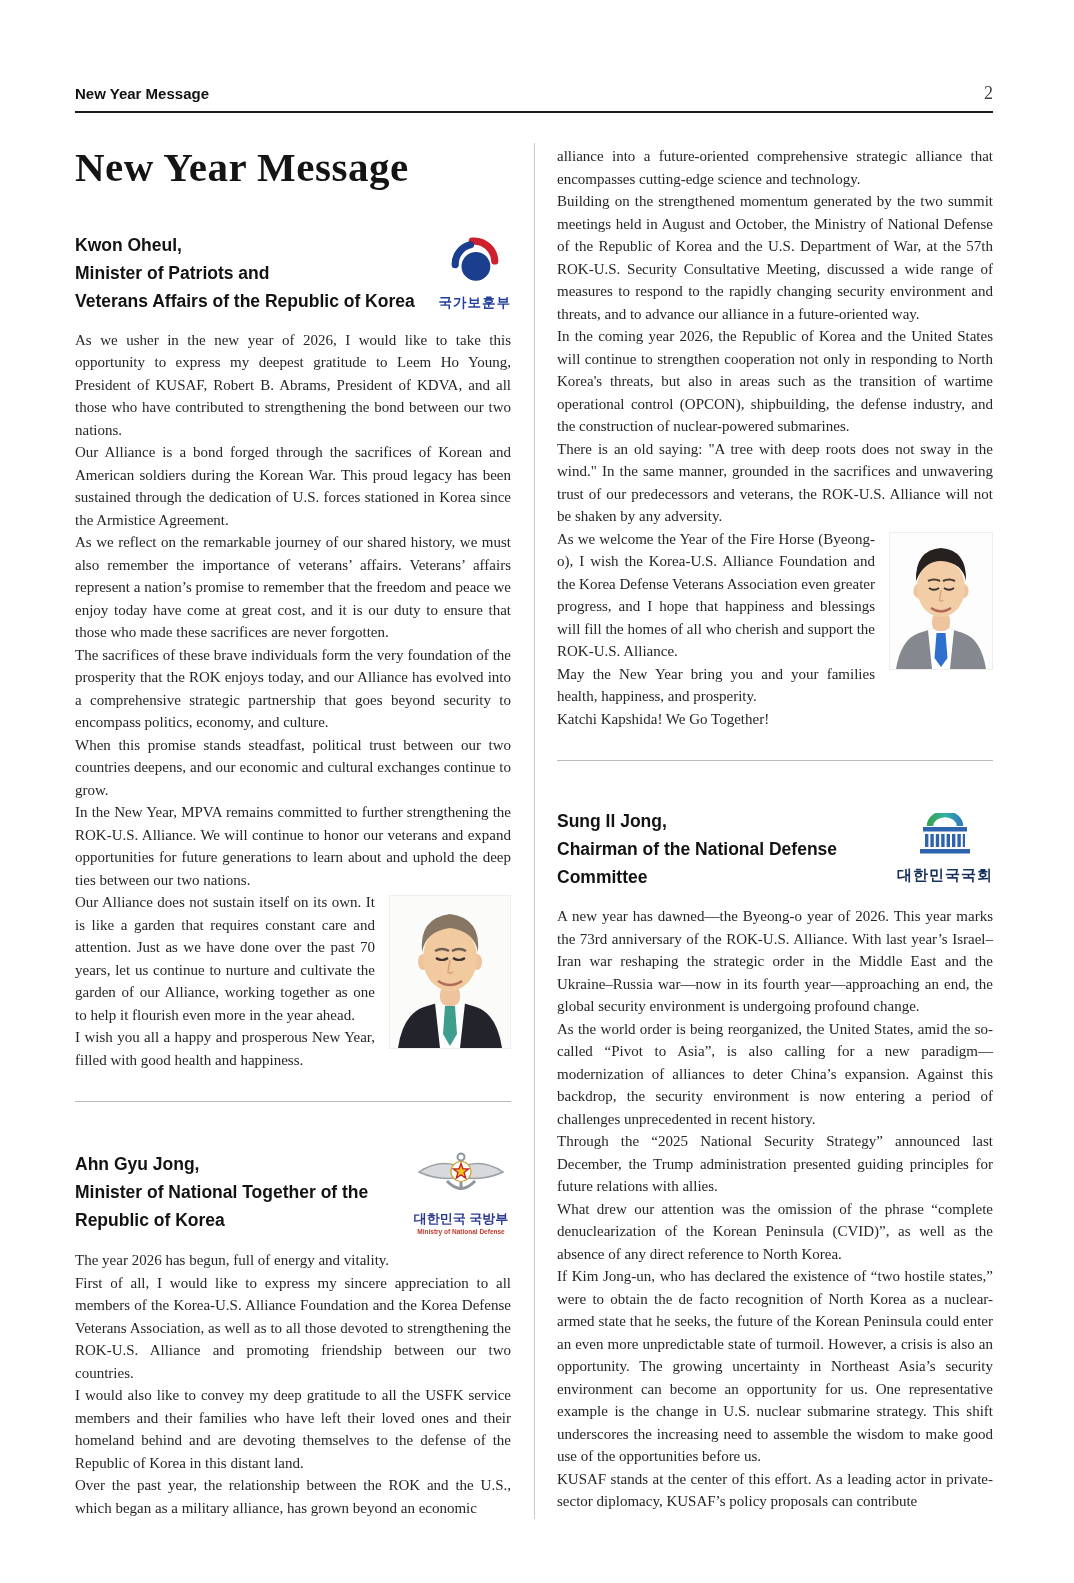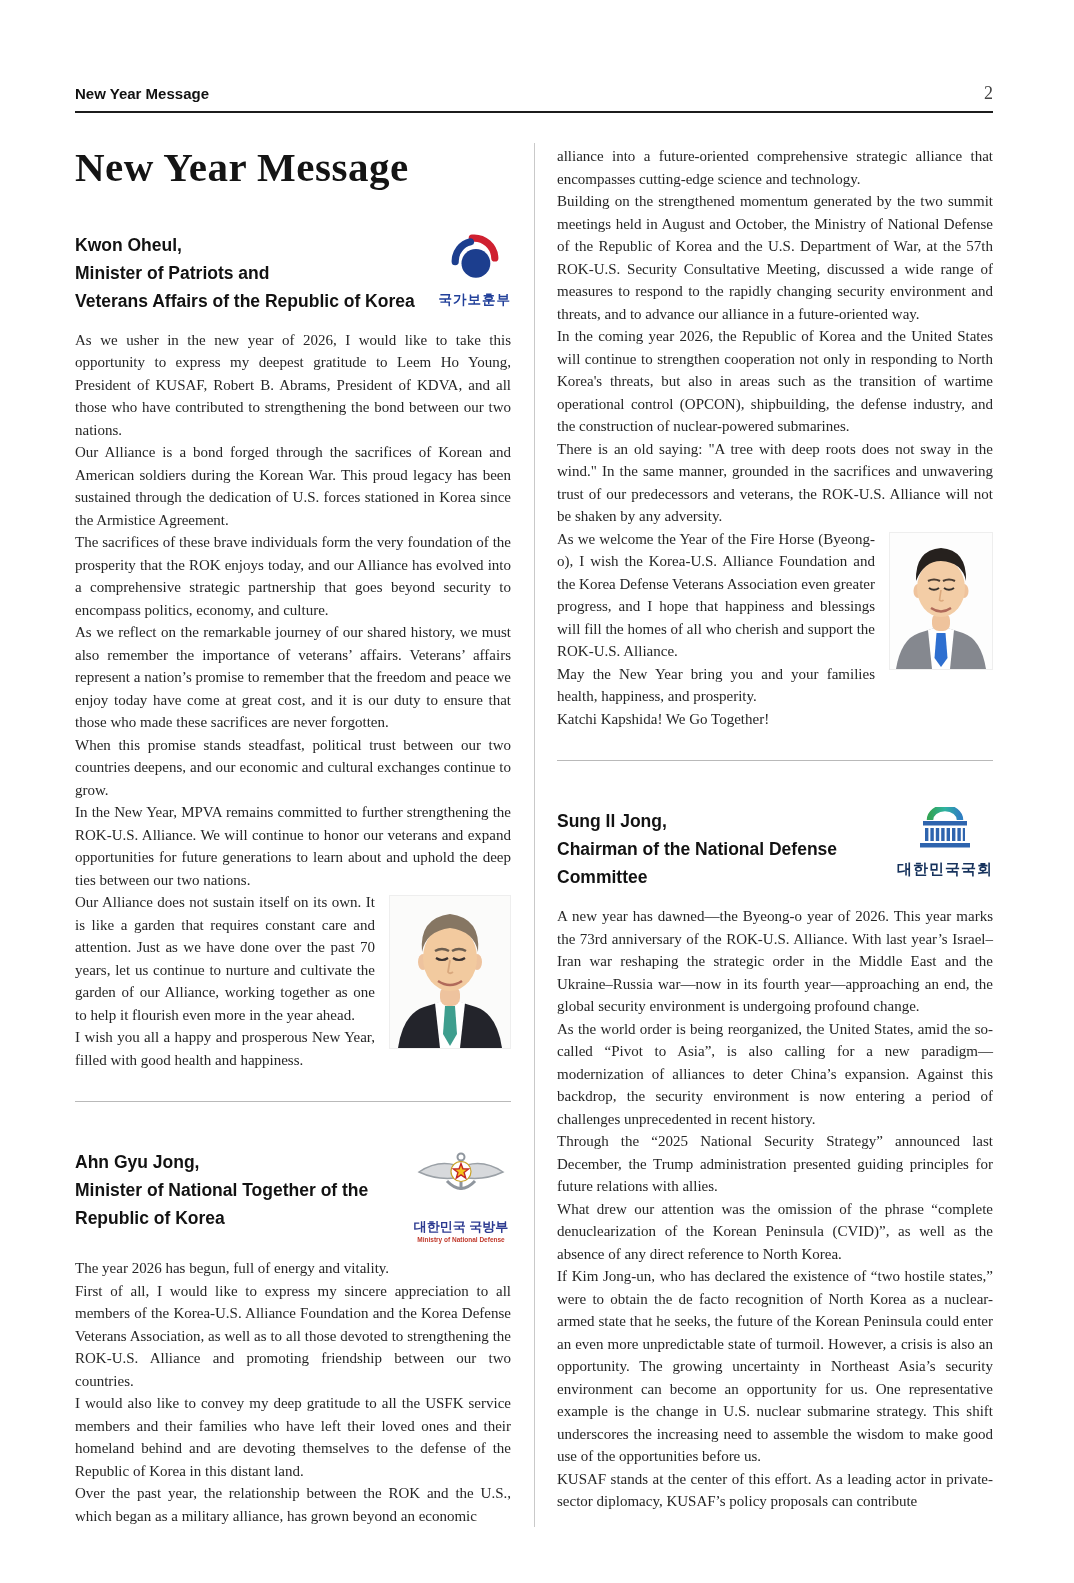--- a/index.html
+++ b/index.html
@@ -14,27 +14,27 @@
   .page-number { font-size:18px; color:#444; line-height:1; }
 
   .columns { position:absolute; left:75px; top:143px; width:918px; display:flex; align-items:stretch; }
   .col { width:436px; }
   .col-gap { width:46px; display:flex; justify-content:center; }
   .col-rule { width:1px; background:#c9c9c9; }
 
   .main-title { font-family:"Liberation Serif", serif; font-weight:bold; font-size:41px;
                 line-height:1.12; color:#141414; margin:2px 0 40px 0; letter-spacing:0.5px; }
 
-  .author-block { display:flex; justify-content:space-between; align-items:flex-start; margin:0 0 14px 0; clear:both; }
+  .author-block { display:flex; justify-content:space-between; align-items:center; margin:0 0 14px 0; clear:both; }
   .author-text { font-family:"Liberation Sans", sans-serif; font-weight:bold; font-size:17.5px;
                  line-height:28px; color:#121212; }
   .org-logo { flex:0 0 auto; text-align:center; margin-left:8px; }
   .logo-caption { font-family:"Liberation Sans", sans-serif; font-weight:bold; color:#22409a; }
   .mpva .logo-caption { font-size:13.5px; margin-top:2px; letter-spacing:1px; }
-  .mnd .logo-caption { font-size:13px; margin-top:10px; color:#2b3990; }
+  .mnd .logo-caption { font-size:13px; margin-top:2px; color:#2b3990; }
   .mnd .logo-subcaption { font-family:"Liberation Sans", sans-serif; font-size:6.5px; font-weight:bold; color:#c0392b; }
   .assembly .logo-caption { font-size:15px; color:#16325c; letter-spacing:1px; margin-top:1px; }
 
   p.body { font-size:15px; line-height:22.5px; text-align:justify; margin:0; color:#262626; }
   .body-wrap { margin-top:12px;font-family:Liberation Serif, serif; }
 
   .portrait { float:right; margin:4px 0 6px 14px; border:1px solid #eee; background:#fbfbfa; }
   .portrait svg { display:block; }
 
   .section-divider { border:none; border-top:1px solid #b9b9b9; margin:30px 0 46px 0; clear:both; height:0; }
@@ -68,22 +68,22 @@
               <circle cx="31" cy="36" r="16" fill="#1c3e8e"></circle>
             </svg>
           </span>
           <div class="logo-caption">국가보훈부</div>
         </div>
       </div>
 
       <div class="body-wrap">
         <p class="body">As we usher in the new year of 2026, I would like to take this opportunity to express my deepest gratitude to Leem Ho Young, President of KUSAF, Robert B. Abrams, President of KDVA, and all those who have contributed to strengthening the bond between our two nations.</p>
         <p class="body">Our Alliance is a bond forged through the sacrifices of Korean and American soldiers during the Korean War. This proud legacy has been sustained through the dedication of U.S. forces stationed in Korea since the Armistice Agreement.</p>
+        <p class="body">As we reflect on the remarkable journey of our shared history, we must also remember the importance of veterans’ affairs. Veterans’ affairs represent a nation’s promise to remember that the freedom and peace we enjoy today have come at great cost, and it is our duty to ensure that those who made these sacrifices are never forgotten.</p>
         <p class="body">The sacrifices of these brave individuals form the very foundation of the prosperity that the ROK enjoys today, and our Alliance has evolved into a comprehensive strategic partnership that goes beyond security to encompass politics, economy, and culture.</p>
-        <p class="body">As we reflect on the remarkable journey of our shared history, we must also remember the importance of veterans’ affairs. Veterans’ affairs represent a nation’s promise to remember that the freedom and peace we enjoy today have come at great cost, and it is our duty to ensure that those who made these sacrifices are never forgotten.</p>
         <p class="body">When this promise stands steadfast, political trust between our two countries deepens, and our economic and cultural exchanges continue to grow.</p>
         <p class="body">In the New Year, MPVA remains committed to further strengthening the ROK-U.S. Alliance. We will continue to honor our veterans and expand opportunities for future generations to learn about and uphold the deep ties between our two nations.</p>
         <div class="portrait">
           <svg viewBox="0 0 120 152" width="120" height="152">
             <rect width="120" height="152" fill="#fbfbfa"></rect>
             <path d="M8 152 Q13 118 34 111 L60 103 L86 111 Q107 118 112 152 Z" fill="#23242b"></path>
             <path d="M45 107 L60 103 L75 107 L70 152 L50 152 Z" fill="#ffffff"></path>
             <path d="M55 110 L65 110 L67 138 L60 150 L53 138 Z" fill="#3e9e8e"></path>
             <rect x="50" y="90" width="20" height="20" rx="8" fill="#eec39e"></rect>
             <ellipse cx="33" cy="66" rx="5" ry="8" fill="#eec39e"></ellipse>

